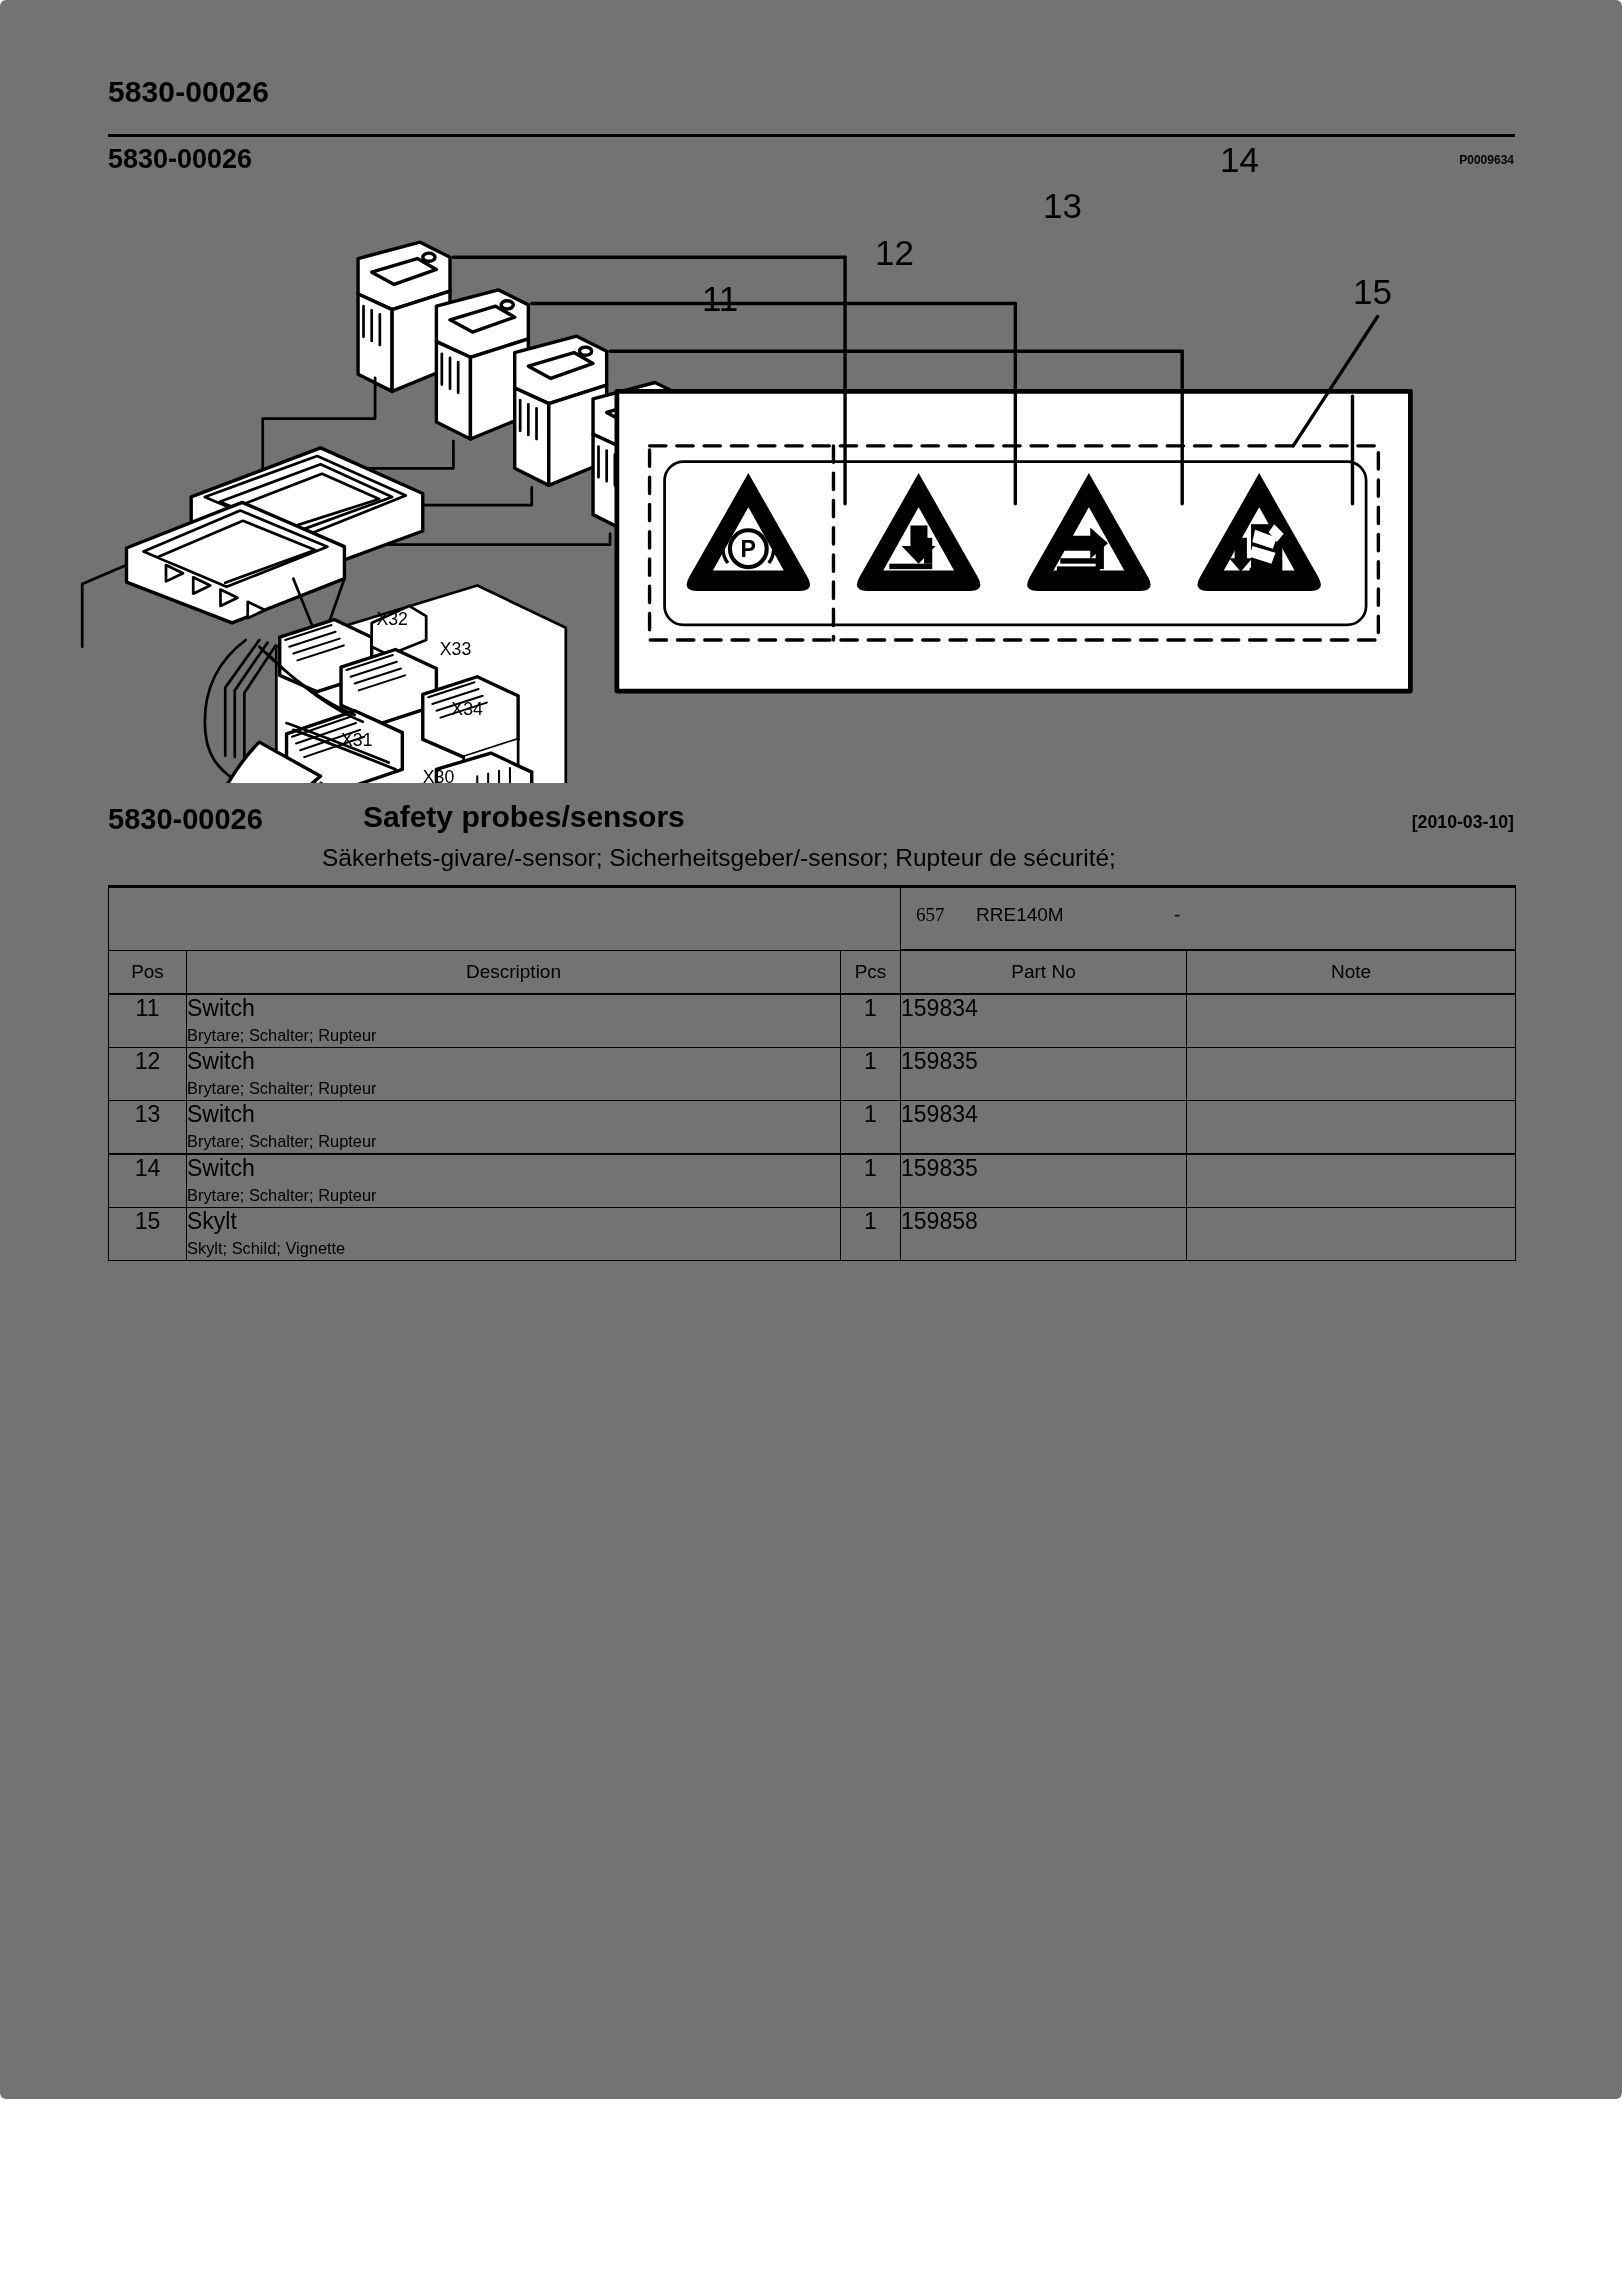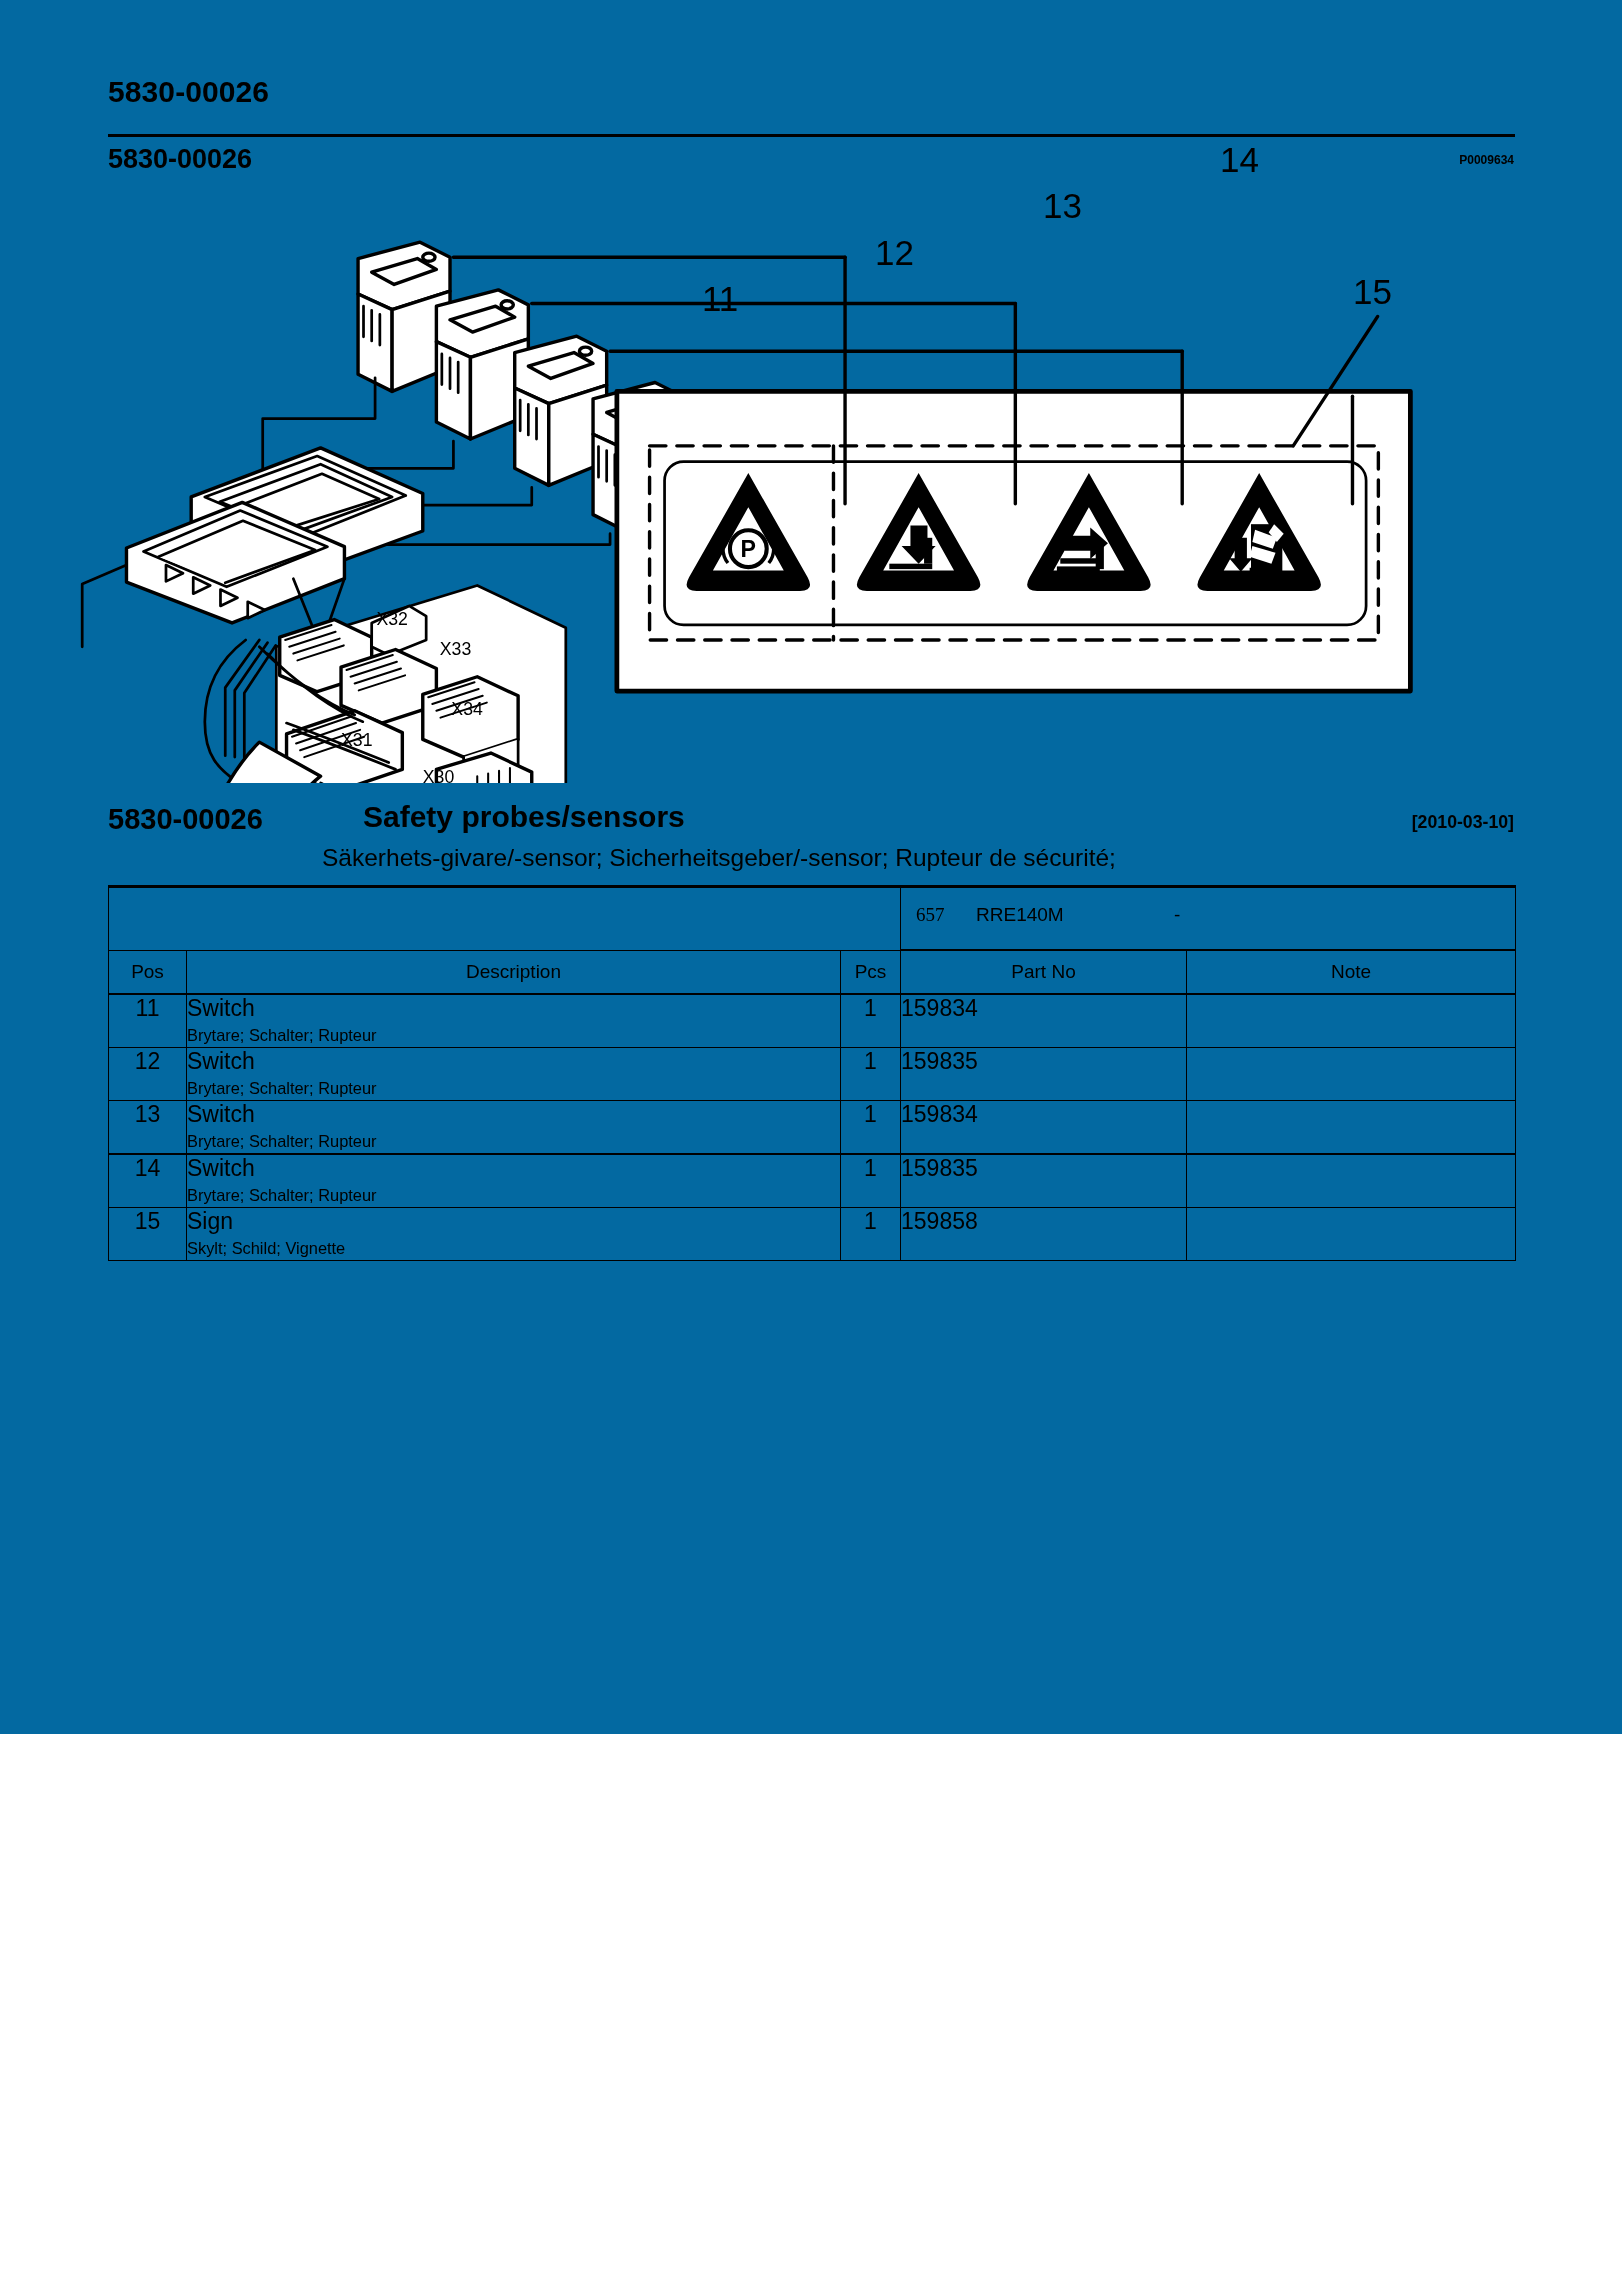--- a/index.html
+++ b/index.html
@@ -7,23 +7,24 @@
     padding: 0;
     background: #ffffff;
   }
   body {
     font-family: "Liberation Sans", sans-serif;
     color: #000000;
   }
   #page {
     position: relative;
     width: 1622px;
-    height: 1734px;
-    background: #0369a1;
+    height: 2099px;
+    background: #737373;
     overflow: hidden;
+    border-radius: 6px;
   }
 
   
   .hdr-code-left {
     position: absolute;
     left: 108px;
     top: 75px;
     font-size: 30px;
     font-weight: bold;
     letter-spacing: 0.1px;
@@ -462,21 +463,21 @@
           <div class="desc-sub">Brytare; Schalter; Rupteur</div>
         </td>
         <td class="cell-pcs">1</td>
         <td class="cell-part">159835</td>
         <td class="cell-note"></td>
       </tr>
 
       <tr>
         <td class="cell-pos">15</td>
         <td class="cell-desc">
-          <div class="desc-main">Sign</div>
+          <div class="desc-main">Skylt</div>
           <div class="desc-sub">Skylt; Schild; Vignette</div>
         </td>
         <td class="cell-pcs">1</td>
         <td class="cell-part">159858</td>
         <td class="cell-note"></td>
       </tr>
     </tbody>
   </table>
 
   <div class="ftr-rule"></div>

